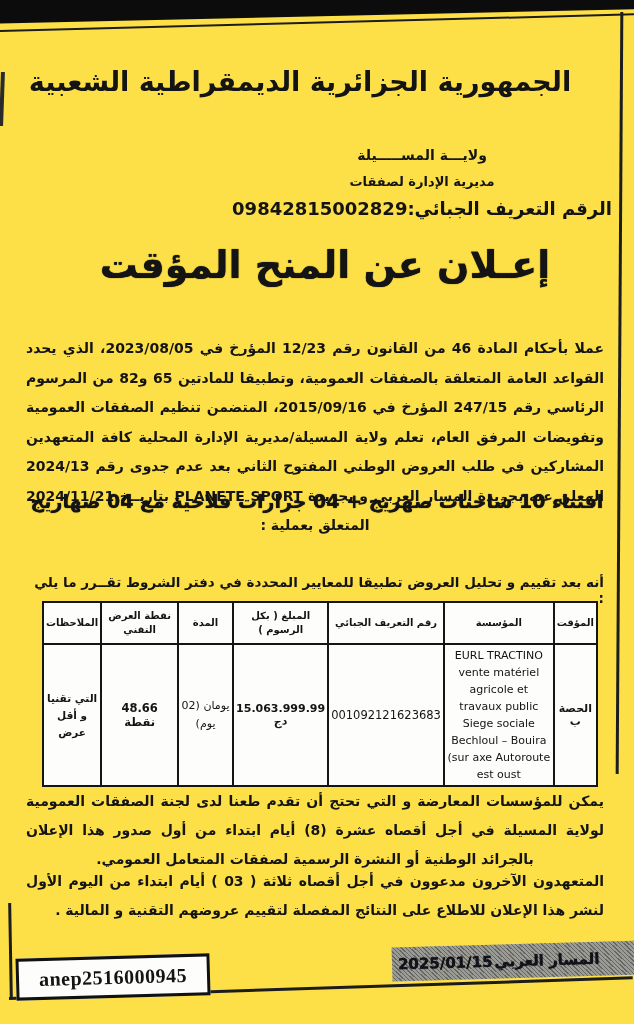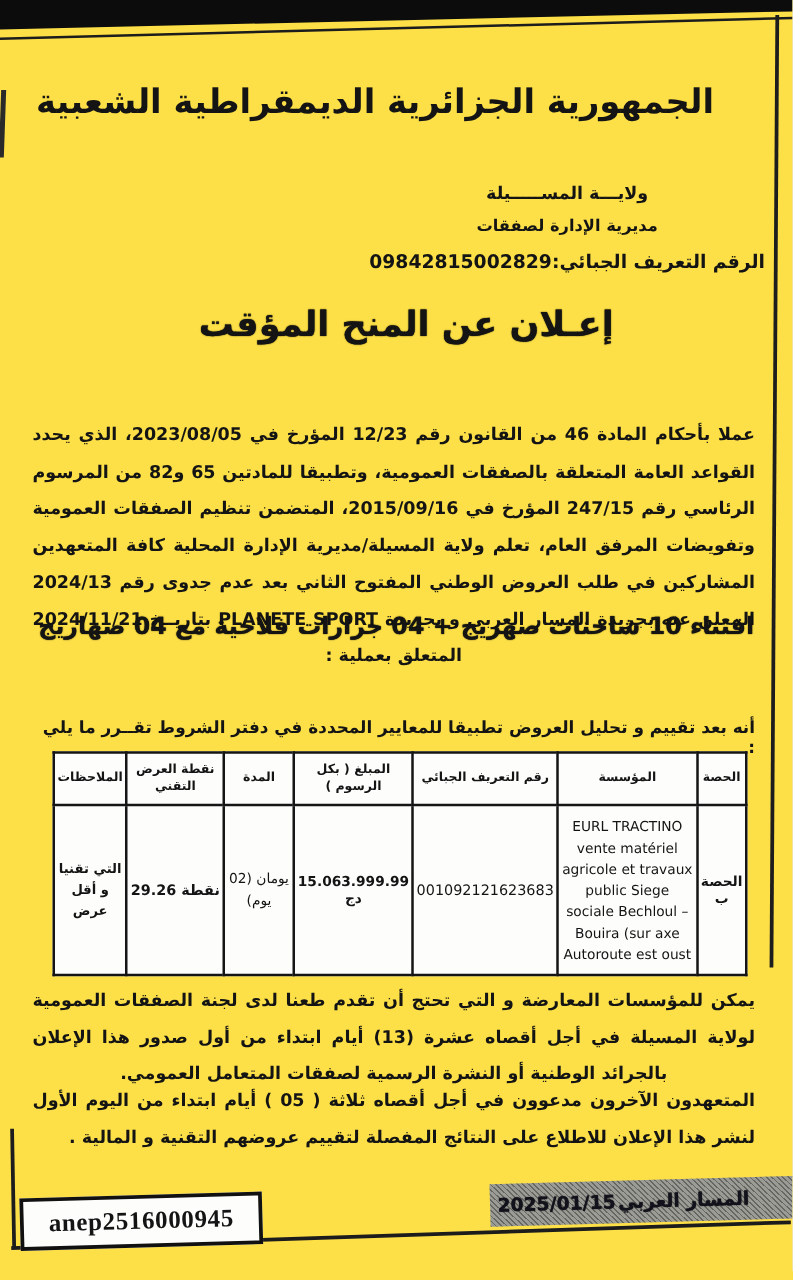--- a/index.html
+++ b/index.html
@@ -17,22 +17,22 @@
   .top-line{position:absolute;top:30px;left:-2px;width:648px;height:2px;background:#1c1c1c;transform:rotate(-1.5deg);transform-origin:left center;}
   .right-line{position:absolute;top:12px;right:13px;width:3px;height:762px;background:#1d1d1d;transform:rotate(.35deg);}
   .left-line-bottom{position:absolute;left:9px;top:903px;width:3px;height:96px;background:#1d1d1d;transform:rotate(-1deg);}
   .bottom-line{position:absolute;left:9px;top:997px;width:624px;height:3px;background:#1c1c1c;transform:rotate(-1.9deg);transform-origin:left center;}
   .edge-mark{position:absolute;left:0;top:72px;width:4px;height:54px;background:#2a2a2a;transform:rotate(2deg);}
   
   .republic{position:absolute;top:66px;left:0;right:34px;text-align:center;font-size:27px;font-weight:bold;direction:rtl;letter-spacing:-.5px;}
   .agency{position:absolute;top:141px;right:22px;direction:rtl;text-align:center;font-weight:bold;}
   .agency .l1{font-size:14px;line-height:28px;}
   .agency .l2{font-size:13px;line-height:26px;}
-  .agency .l3{font-size:15px;line-height:28px;}
-  .main-title{position:absolute;top:243px;left:16px;right:0;text-align:center;direction:rtl;font-size:28px;font-weight:bold;text-shadow:0 0 1px #000;}
+  .agency .l3{font-size:18px;line-height:28px;}
+  .main-title{position:absolute;top:243px;left:16px;right:0;text-align:center;direction:rtl;font-size:38px;font-weight:bold;text-shadow:0 0 1px #000;}
   
   .intro{position:absolute;top:334px;left:26px;right:30px;direction:rtl;text-align:justify;text-align-last:center;font-size:14px;font-weight:bold;line-height:29.5px;}
   .op-lines{position:absolute;top:486px;left:0;right:0;direction:rtl;text-align:center;font-size:19px;font-weight:bold;line-height:30px;text-shadow:0 0 1px #000;}
   .decision{position:absolute;top:574px;left:30px;right:30px;direction:rtl;text-align:right;font-size:13.5px;font-weight:bold;}
   
   .award-table{position:absolute;top:601px;right:36px;width:556px;direction:rtl;border-collapse:collapse;border:2.5px solid #121212;background:#fdfdfb;}
   .award-table th,.award-table td{border:2px solid #151515;padding:2px 2px;vertical-align:middle;text-align:center;}
   .award-table th{font-size:10px;font-weight:bold;line-height:14px;height:36px;}
   .award-table td{height:130px;margin-top:48px;}
   .cell-lot{font-size:11px;font-weight:bold;}
@@ -85,44 +85,44 @@
       <col style="width:36px">
         <col style="width:120px">
         <col style="width:110px">
         <col style="width:90px">
         <col style="width:60px">
         <col style="width:84px">
         <col style="width:56px">
     </colgroup>
     <thead>
       <tr>
-        <th>الحصة</th>
+        <th>المؤقت</th>
         <th>المؤسسة</th>
         <th>رقم التعريف الجبائي</th>
         <th>المبلغ ( بكل الرسوم )</th>
         <th>المدة</th>
         <th>نقطة العرض التقني</th>
         <th>الملاحظات</th>
       </tr>
     </thead>
     <tbody>
       <tr>
         <td class="cell-lot">الحصة ب</td>
         <td class="cell-company">EURL TRACTINO vente matériel agricole et travaux public Siege sociale Bechloul – Bouira (sur axe Autoroute est oust</td>
         <td class="cell-taxid">001092121623683</td>
         <td class="cell-amount">15.063.999.99 دج</td>
         <td class="cell-duration">يومان (02 يوم)</td>
-        <td class="cell-score">29.26 نقطة</td>
+        <td class="cell-score">48.66 نقطة</td>
         <td class="cell-remarks">التي تقنيا و أقل عرض</td>
       </tr>
     </tbody>
   </table>
 
-  <div class="appeal">يمكن للمؤسسات المعارضة و التي تحتج أن تقدم طعنا لدى لجنة الصفقات العمومية لولاية المسيلة في أجل أقصاه عشرة (13) أيام ابتداء من أول صدور هذا الإعلان بالجرائد الوطنية أو النشرة الرسمية لصفقات المتعامل العمومي.</div>
-  <div class="others">المتعهدون الآخرون مدعوون في أجل أقصاه ثلاثة ( 05 ) أيام ابتداء من اليوم الأول لنشر هذا الإعلان للاطلاع على النتائج المفصلة لتقييم عروضهم التقنية و المالية .</div>
+  <div class="appeal">يمكن للمؤسسات المعارضة و التي تحتج أن تقدم طعنا لدى لجنة الصفقات العمومية لولاية المسيلة في أجل أقصاه عشرة (8) أيام ابتداء من أول صدور هذا الإعلان بالجرائد الوطنية أو النشرة الرسمية لصفقات المتعامل العمومي.</div>
+  <div class="others">المتعهدون الآخرون مدعوون في أجل أقصاه ثلاثة ( 03 ) أيام ابتداء من اليوم الأول لنشر هذا الإعلان للاطلاع على النتائج المفصلة لتقييم عروضهم التقنية و المالية .</div>
 
   <div class="anep-box">anep2516000945</div>
   <div class="stamp">
     <span class="journal">المسار العربي</span>
     <span class="date">2025/01/15</span>
   </div>
 
 </div>
 
 </body></html>

